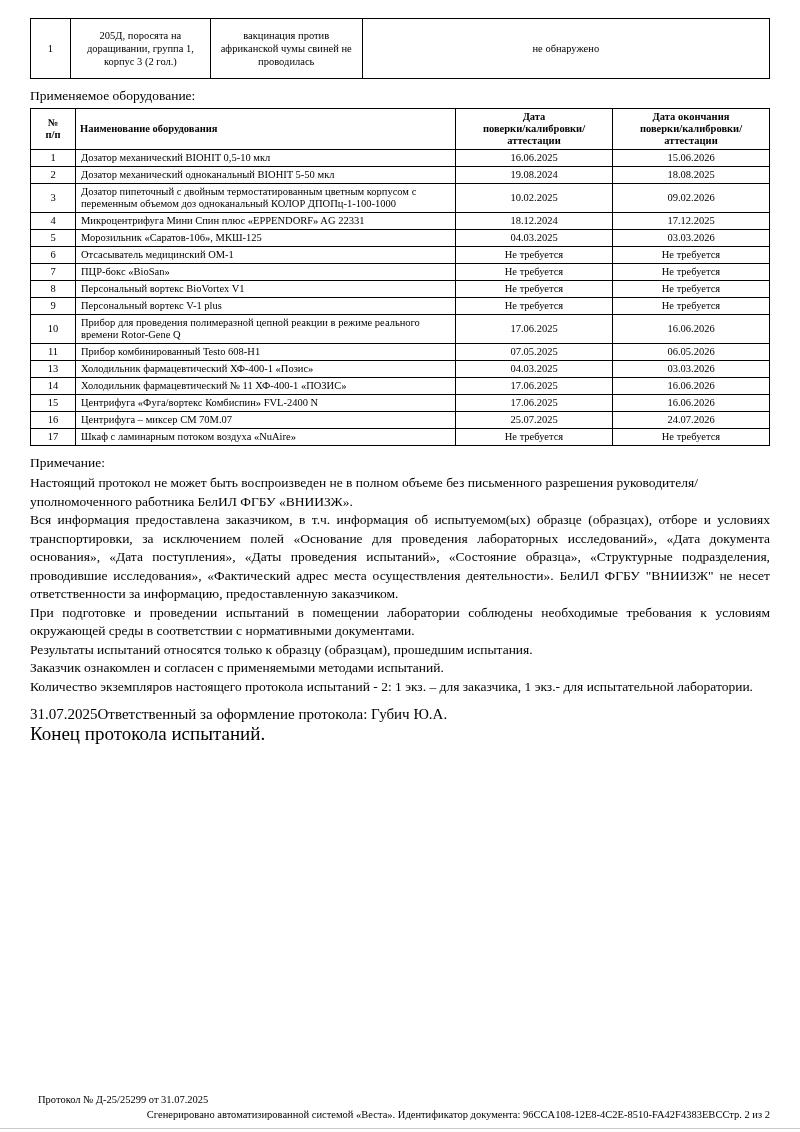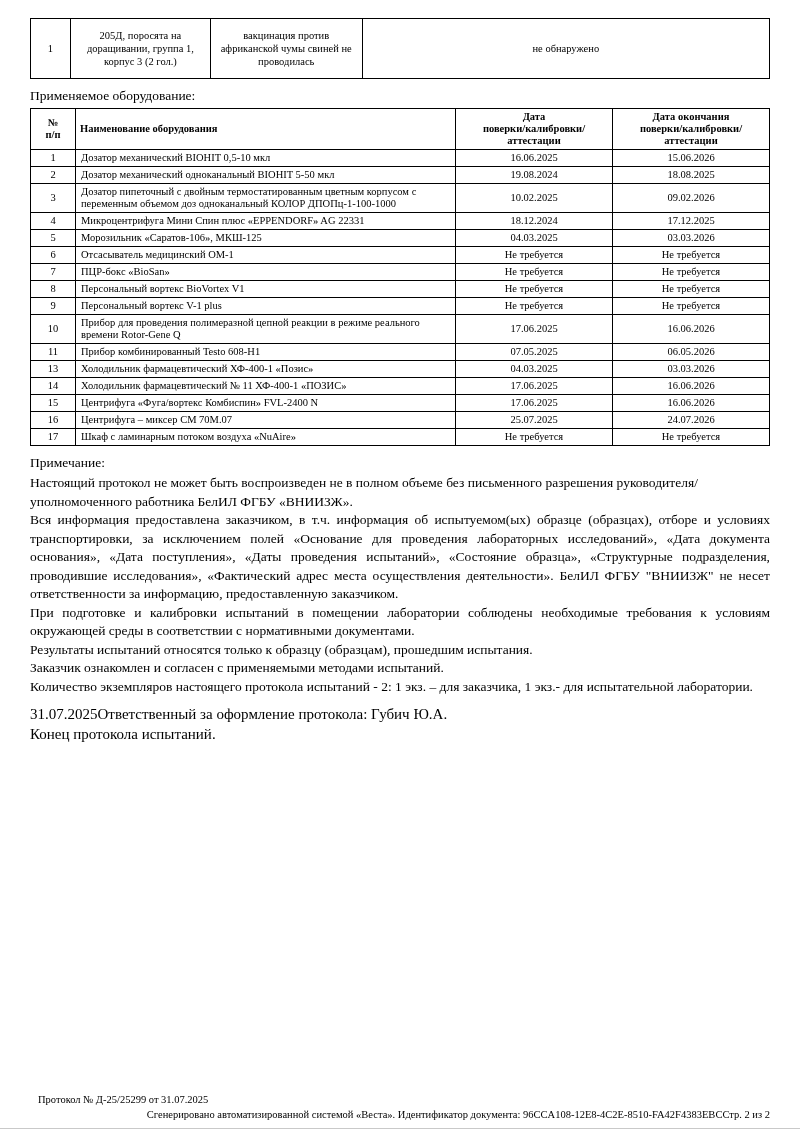--- a/index.html
+++ b/index.html
@@ -51,21 +51,21 @@
   
   .notes { margin-top: 2px; font-size: 13.5px; line-height: 18.5px; width: 740px; }
   .notes p { margin: 0; text-align: justify; }
   .notes p.no-just { text-align: left; }
 
   .signoff {
     display: flex; 
     width: 740px; margin-top: 9px;
     font-size: 15px; line-height: 18.5px;
   }
-  .end-line { font-size: 15px; line-height: 18.5px; margin-top: 1px; }
+  .end-line { font-size: 19px; line-height: 18.5px; margin-top: 1px; }
 
   
   .footer {
     position: absolute; left: 38px; right: 30px; bottom: 10px;
     font-size: 10.5px; line-height: 15px;
   }
   .footer-row2 { display: flex; justify-content: flex-end; }
   .page-edge-line {
     position: absolute; left: 0; right: 0; bottom: 3px;
     border-top: 1px solid #c9c9c9;
@@ -198,21 +198,21 @@
           <td class="c-date">Не требуется</td>
           <td class="c-date">Не требуется</td>
         </tr>
       </tbody>
   </table>
 
   <div class="section-heading" style="margin-bottom:0;">Примечание:</div>
   <div class="notes">
       <p class="no-just">Настоящий протокол не может быть воспроизведен не в полном объеме без письменного разрешения руководителя/уполномоченного работника БелИЛ ФГБУ «ВНИИЗЖ».</p>
       <p>Вся информация предоставлена заказчиком, в т.ч. информация об испытуемом(ых) образце (образцах), отборе и условиях транспортировки, за исключением полей «Основание для проведения лабораторных исследований», «Дата документа основания», «Дата поступления», «Даты проведения испытаний», «Состояние образца», «Структурные подразделения, проводившие исследования», «Фактический адрес места осуществления деятельности». БелИЛ ФГБУ "ВНИИЗЖ" не несет ответственности за информацию, предоставленную заказчиком.</p>
-      <p>При подготовке и калибровки испытаний в помещении лаборатории соблюдены необходимые требования к условиям окружающей среды в соответствии с нормативными документами.</p>
+      <p>При подготовке и проведении испытаний в помещении лаборатории соблюдены необходимые требования к условиям окружающей среды в соответствии с нормативными документами.</p>
       <p class="no-just">Результаты испытаний относятся только к образцу (образцам), прошедшим испытания.</p>
       <p class="no-just">Заказчик ознакомлен и согласен с применяемыми методами испытаний.</p>
       <p>Количество экземпляров настоящего протокола испытаний - 2: 1 экз. – для заказчика, 1 экз.- для испытательной лаборатории.</p>
     </div>
 
   <div class="signoff">
     <span>31.07.2025</span>
     <span>Ответственный за оформление протокола: Губич Ю.А.</span>
   </div>
   <div class="end-line">Конец протокола испытаний.</div>

